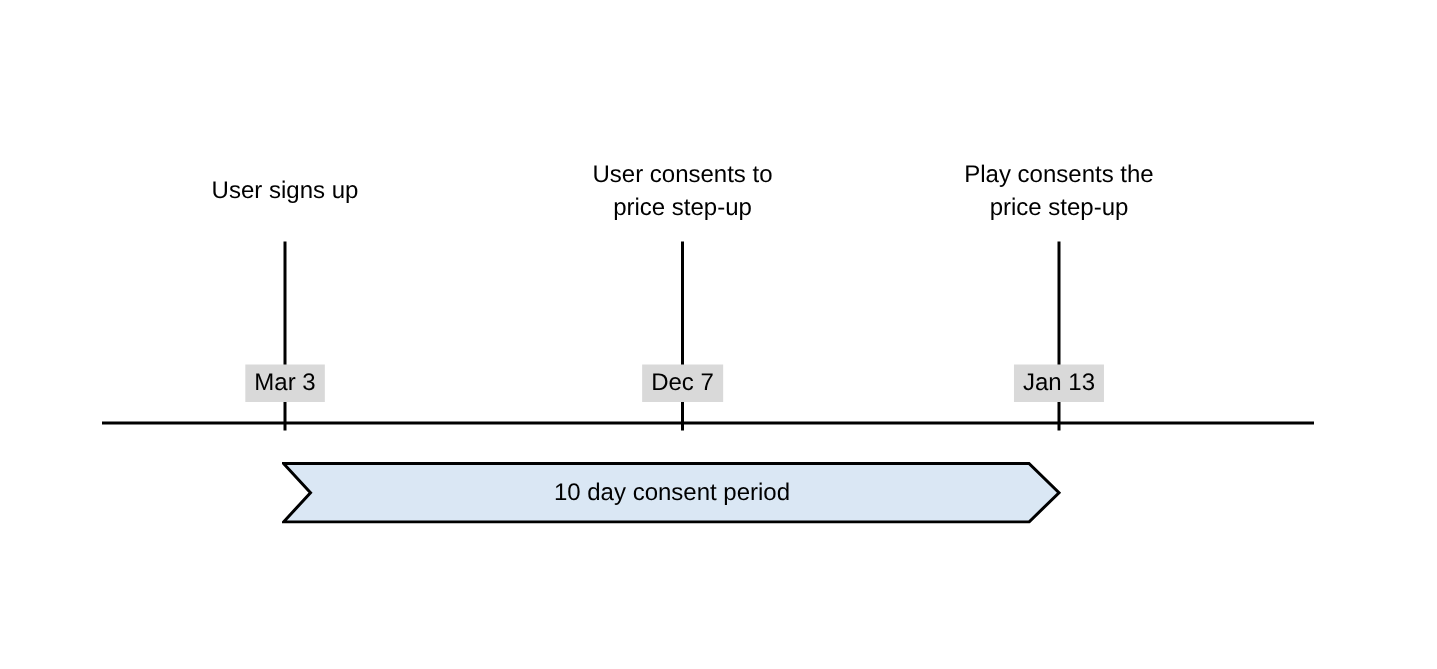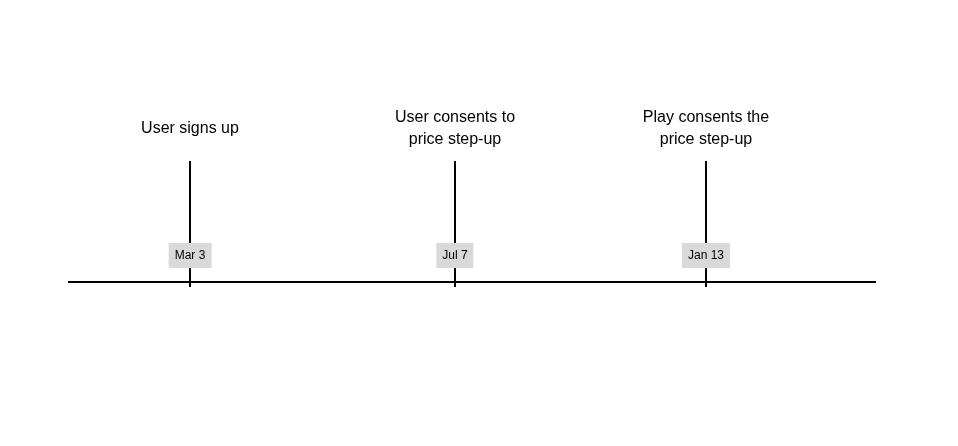--- a/index.html
+++ b/index.html
@@ -57,21 +57,21 @@
     width: 2px;
     height: 126px;
     background: var(--line-color);
   }
   .date-badge {
     position: absolute;
     top: 243px;
     left: 0;
     transform: translateX(-50%);
     background: var(--date-badge-bg);
-    font-size: 12px;
+    font-size: 16px;
     line-height: 23px;
     padding: 1px 6px;
     white-space: nowrap;
     color: var(--text-color);
   }
   .timeline-axis {
     position: absolute;
     left: 68px;
     top: 281px;
     width: 808px;
@@ -121,28 +121,34 @@
     <div class="tick"></div>
     <div class="date-badge">Mar 3</div>
   </div>
 
   <div class="event event-2">
     <div class="event-label">
       <span>User consents to</span>
       <span>price step-up</span>
     </div>
     <div class="tick"></div>
-    <div class="date-badge">Jul 7</div>
+    <div class="date-badge">Dec 7</div>
   </div>
 
   <div class="event event-3">
     <div class="event-label">
       <span>Play consents the</span>
       <span>price step-up</span>
     </div>
     <div class="tick"></div>
     <div class="date-badge">Jan 13</div>
   </div>
 
   <div class="timeline-axis"></div>
 
+  <div class="period-banner">
+    <svg viewBox="0 0 520 41" preserveAspectRatio="none" aria-hidden="true">
+      <polygon points="1,1 498,1 518,20.5 498,40 1,40 19,20.5"></polygon>
+    </svg>
+    <div class="period-banner-label">10 day consent period</div>
+  </div>
 
 </div>
 
 </body></html>

